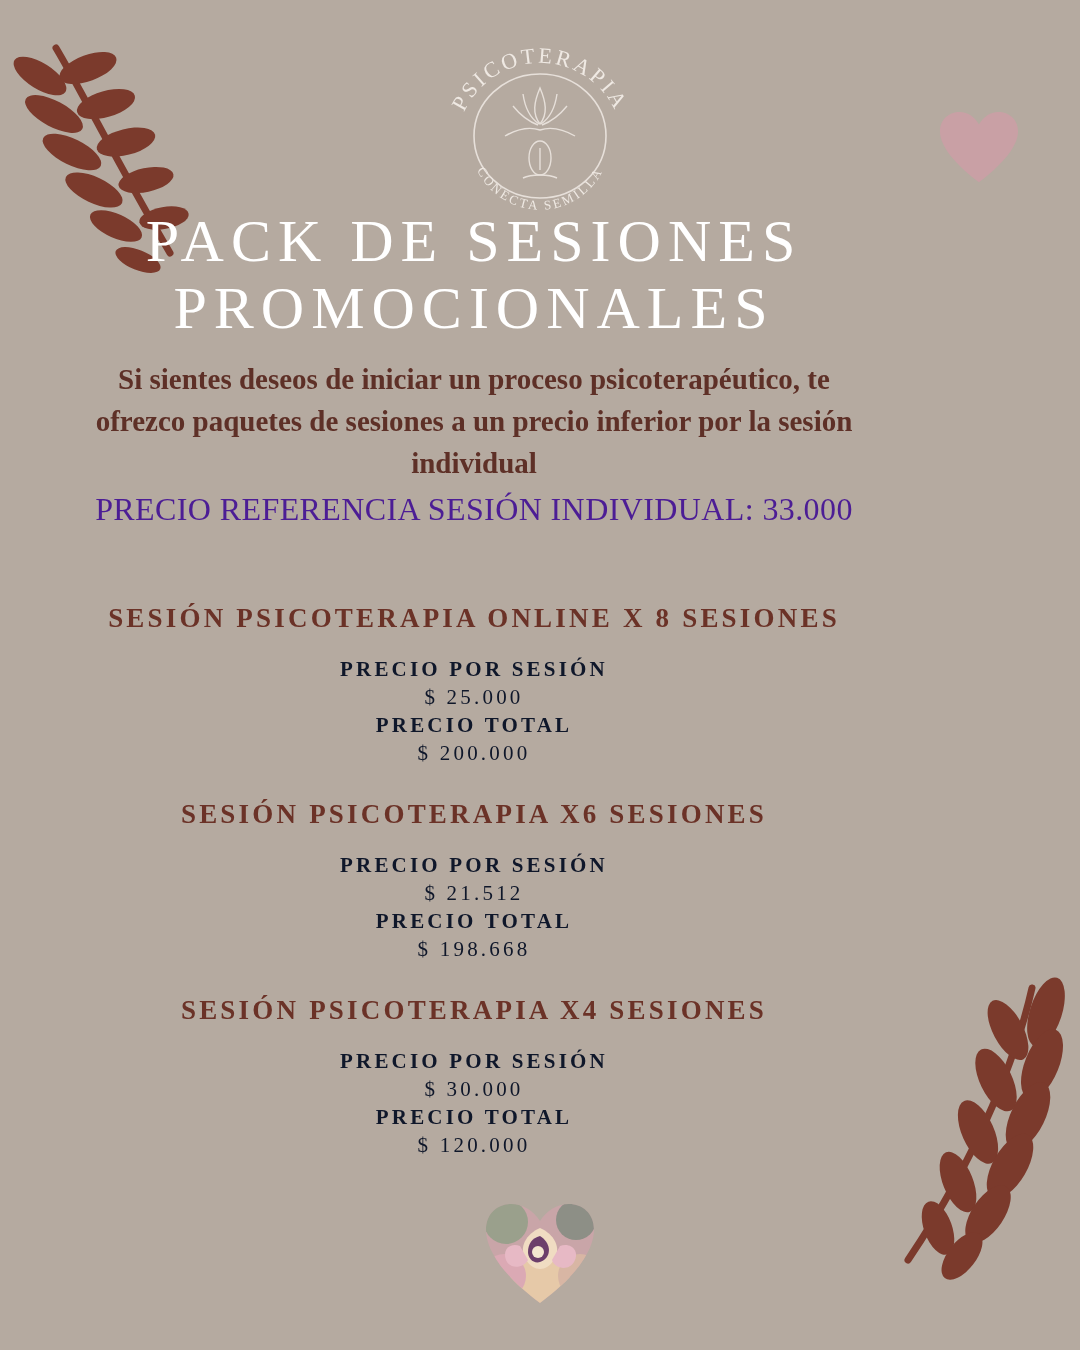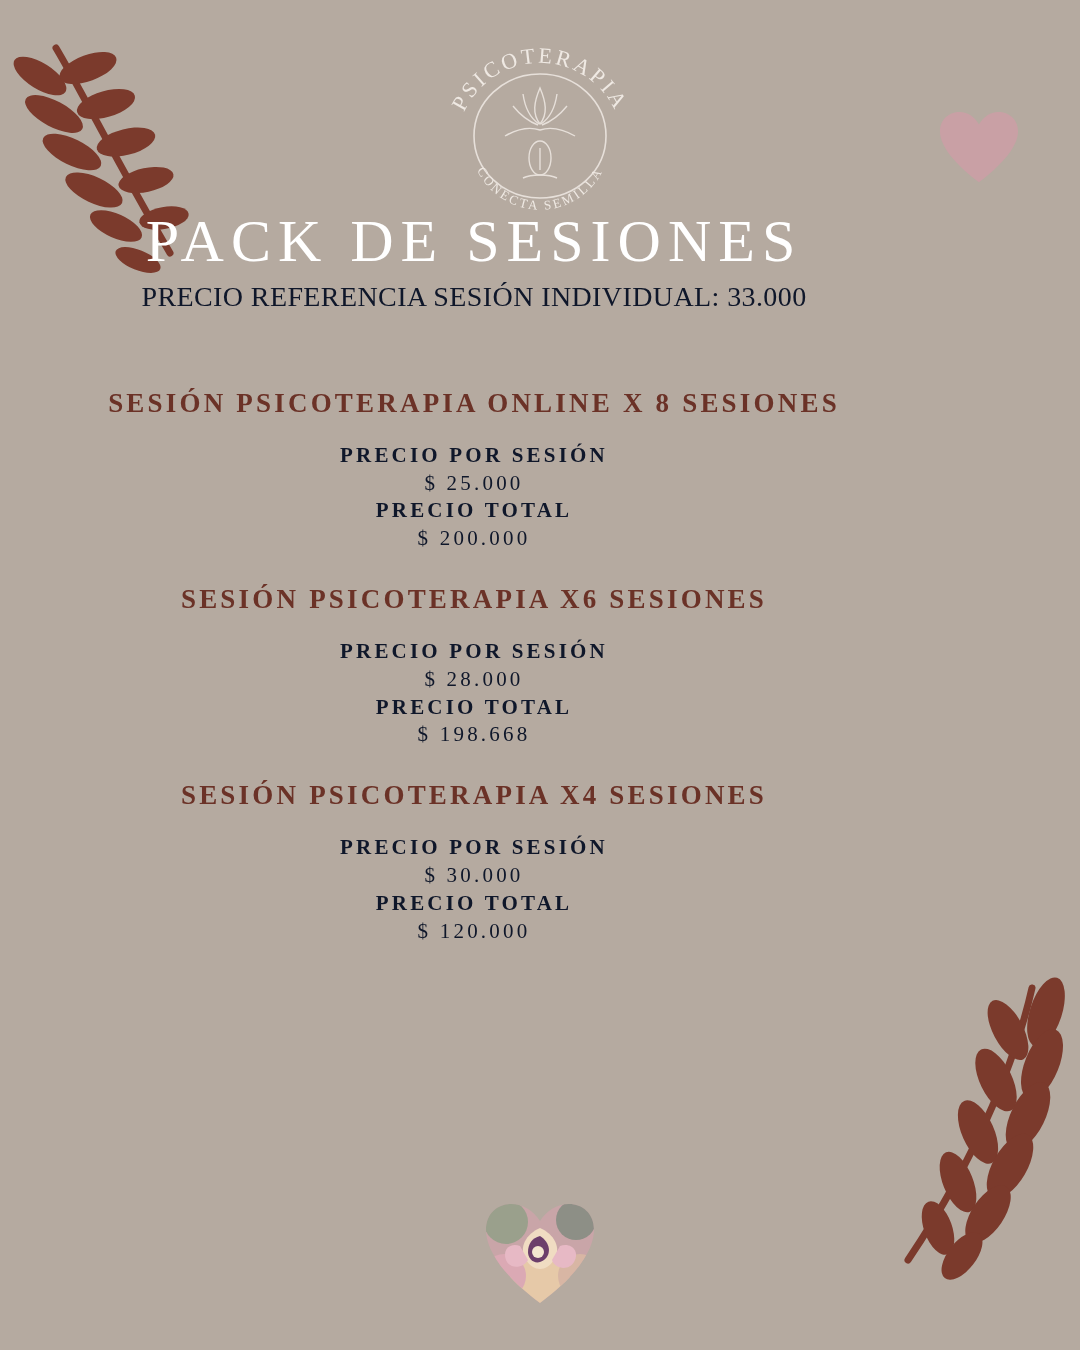--- a/index.html
+++ b/index.html
@@ -87,23 +87,23 @@
     width: 800px;
     color: #5e3027;
     font-family: "Liberation Serif", serif;
     font-weight: bold;
     font-size: 29px;
     line-height: 1.45;
   }
 
   .reference {
     margin-top: 6px;
-    color: #0f172a;
-    font-family: "Liberation Serif", serif;
-    font-size: 28px;
+    color: #4c1d95;
+    font-family: "Liberation Serif", serif;
+    font-size: 32px;
     letter-spacing: 0.4px;
   }
 
   .packs {
     margin-top: 74px;
   }
   .pack {
     margin-bottom: 30px;
     text-align: center;
   }
@@ -209,43 +209,45 @@
     <text font-family="Liberation Serif, serif" font-size="13" fill="#efe9e3" letter-spacing="2.5">
       <textPath href="#arcBottom" startOffset="50%" text-anchor="middle">CONECTA SEMILLA</textPath>
     </text>
   </svg>
 
   <div class="content">
 
     <div class="title-wrap">
       <h1 class="title">
         <span>PACK DE SESIONES</span><br>
+        <span>PROMOCIONALES</span>
       </h1>
     </div>
 
+    <div class="subtitle">Si sientes deseos de iniciar un proceso psicoterapéutico, te ofrezco paquetes de sesiones a un precio inferior por la sesión individual</div>
 
     <div class="reference">PRECIO REFERENCIA SESIÓN INDIVIDUAL: 33.000</div>
 
     <div class="packs">
 
       <div class="pack pack-1">
         <div class="pack-name">SESIÓN PSICOTERAPIA ONLINE X 8 SESIONES</div>
         <div class="pack-body">
           <div class="price-label">PRECIO POR SESIÓN</div>
           <div class="price-value">$ 25.000</div>
           <div class="price-label">PRECIO TOTAL</div>
           <div class="price-value">$ 200.000</div>
         </div>
       </div>
 
       <div class="pack pack-2">
         <div class="pack-name">SESIÓN PSICOTERAPIA X6 SESIONES</div>
         <div class="pack-body">
           <div class="price-label">PRECIO POR SESIÓN</div>
-          <div class="price-value">$ 28.000</div>
+          <div class="price-value">$ 21.512</div>
           <div class="price-label">PRECIO TOTAL</div>
           <div class="price-value">$ 198.668</div>
         </div>
       </div>
 
       <div class="pack pack-3">
         <div class="pack-name">SESIÓN PSICOTERAPIA X4 SESIONES</div>
         <div class="pack-body">
           <div class="price-label">PRECIO POR SESIÓN</div>
           <div class="price-value">$ 30.000</div>

